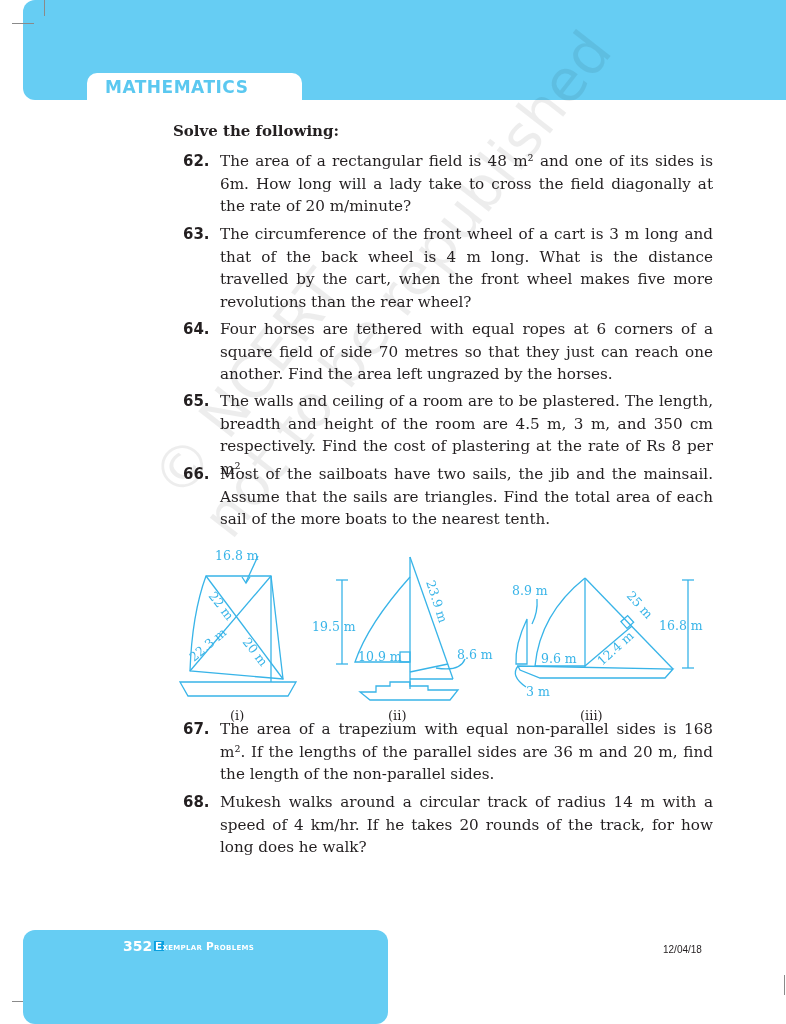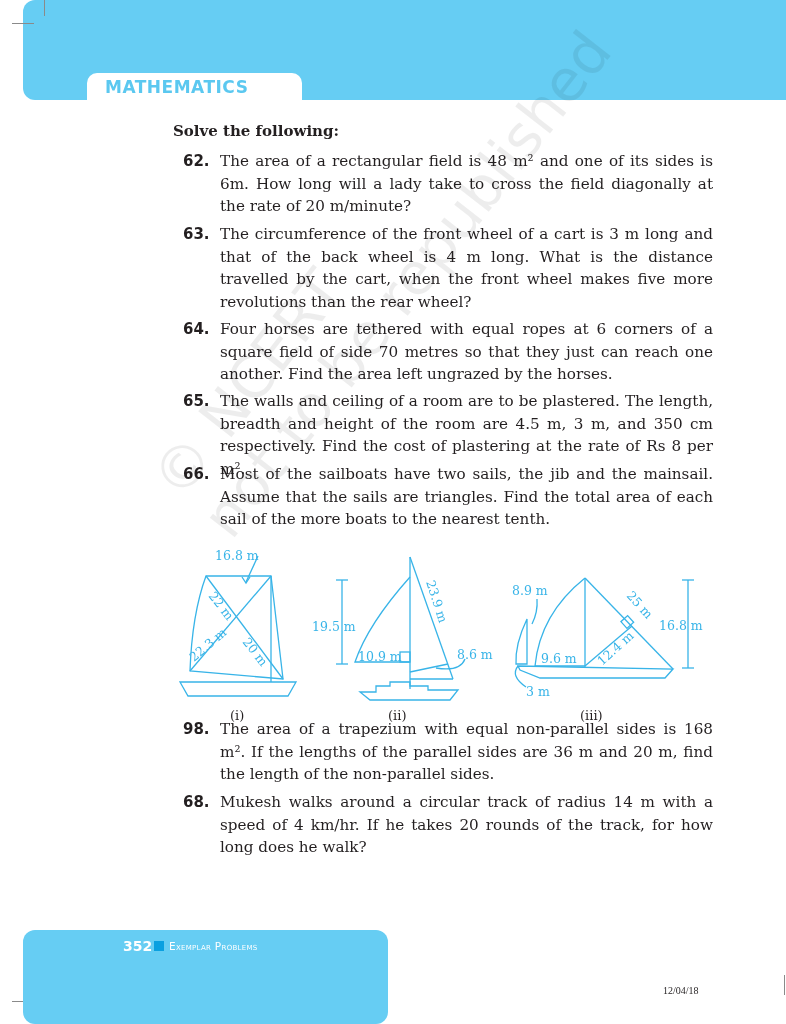--- a/index.html
+++ b/index.html
@@ -51,27 +51,27 @@
     background: #66cdf3; border-radius: 12px;
   }
   .footer-page {
     position: absolute; left: 123px; top: 938px;
     font-family: "DejaVu Sans", sans-serif; font-weight: bold; font-size: 14px; color: #ffffff;
   }
   .footer-square {
     position: absolute; left: 154px; top: 941px; width: 10px; height: 10px; background: #0aa0e0;
   }
   .footer-book {
-    position: absolute; left: 169px; top: 940px;
-    font-family: "DejaVu Sans", sans-serif; font-weight: normal; font-size: 10.5px;
+    position: absolute; left: 155px; top: 940px;
+    font-family: "DejaVu Sans", sans-serif; font-weight: bold; font-size: 10.5px;
     color: #ffffff; font-variant: small-caps; letter-spacing: 0.3px;
   }
   .date {
-    position: absolute; left: 663px; top: 985px;
-    font-family: Liberation Serif, serif; font-size: 10px; color: #231f20;
+    position: absolute; left: 663px; top: 944px;
+    font-family: Liberation Sans, sans-serif; font-size: 10px; color: #231f20;
   }
 </style>
 </head>
 <body>
 
 <div class="header-band"></div>
 <div class="header-tab"></div>
 <div class="header-title">MATHEMATICS</div>
 
 <div class="crop" style="left:44px;top:0;width:1px;height:16px;"></div>
@@ -163,21 +163,21 @@
       <text class="cyan-t" stroke="none" x="489" y="86">16.8 m</text>
       <text class="cyan-t" stroke="none" x="371" y="119">9.6 m</text>
       <text class="cyan-t" stroke="none" transform="translate(432,122) rotate(-42)">12.4 m</text>
       <text class="cyan-t" stroke="none" x="356" y="152">3 m</text>
       <text class="cap" stroke="none" x="410" y="176">(iii)</text>
     </g>
   </svg>
 </div>
 
 <div class="q" style="top:718px">
-  <span class="num">98.</span>
+  <span class="num">67.</span>
   <span class="txt">The area of a trapezium with equal non-parallel sides is 168 m². If the lengths of the parallel sides are 36 m and 20 m, find the length of the non-parallel sides.</span>
 </div>
 <div class="q" style="top:791px">
   <span class="num">68.</span>
   <span class="txt">Mukesh walks around a circular track of radius 14 m with a speed of 4 km/hr. If he takes 20 rounds of the track, for how long does he walk?</span>
 </div>
 
 <div class="footer-band"></div>
 <div class="footer-page">352</div>
 <div class="footer-square"></div>

